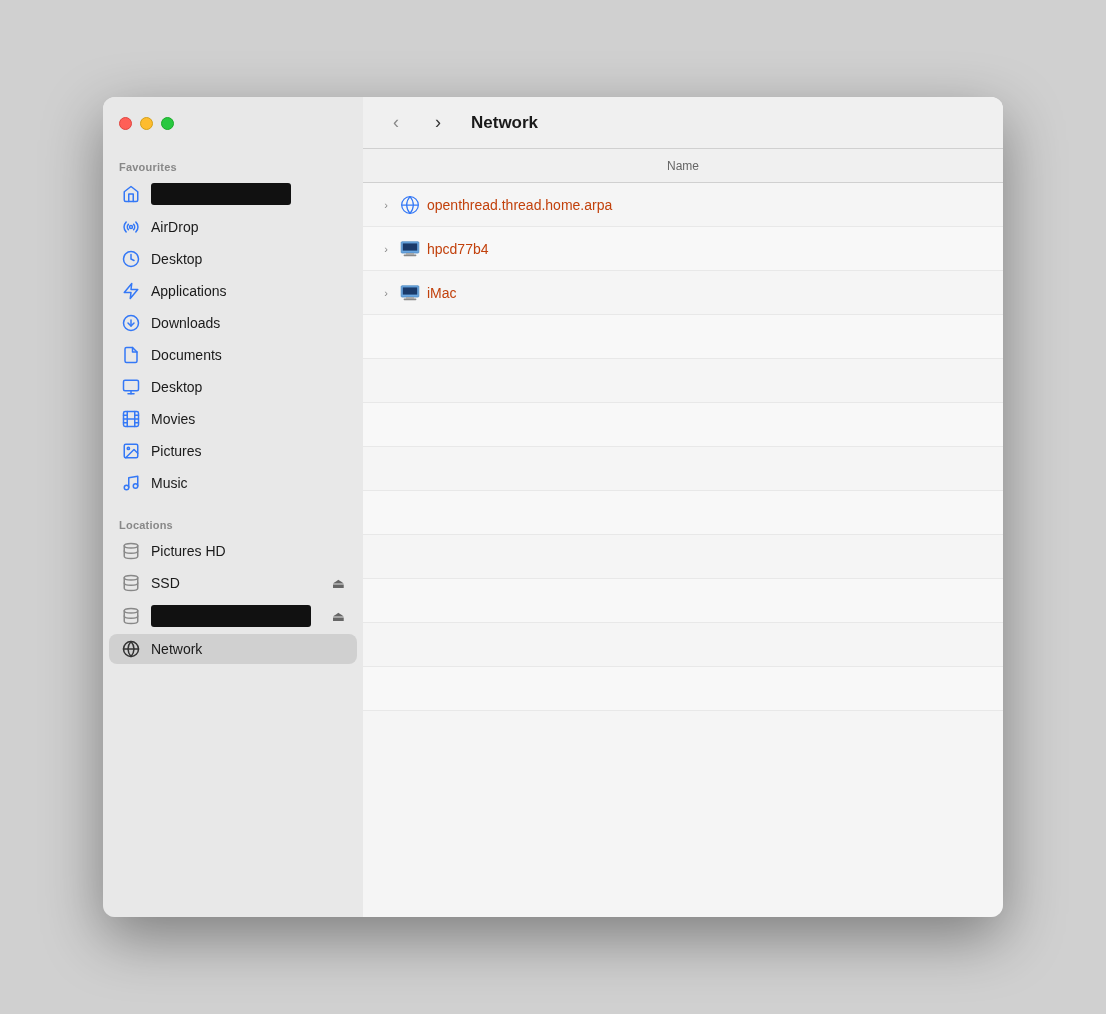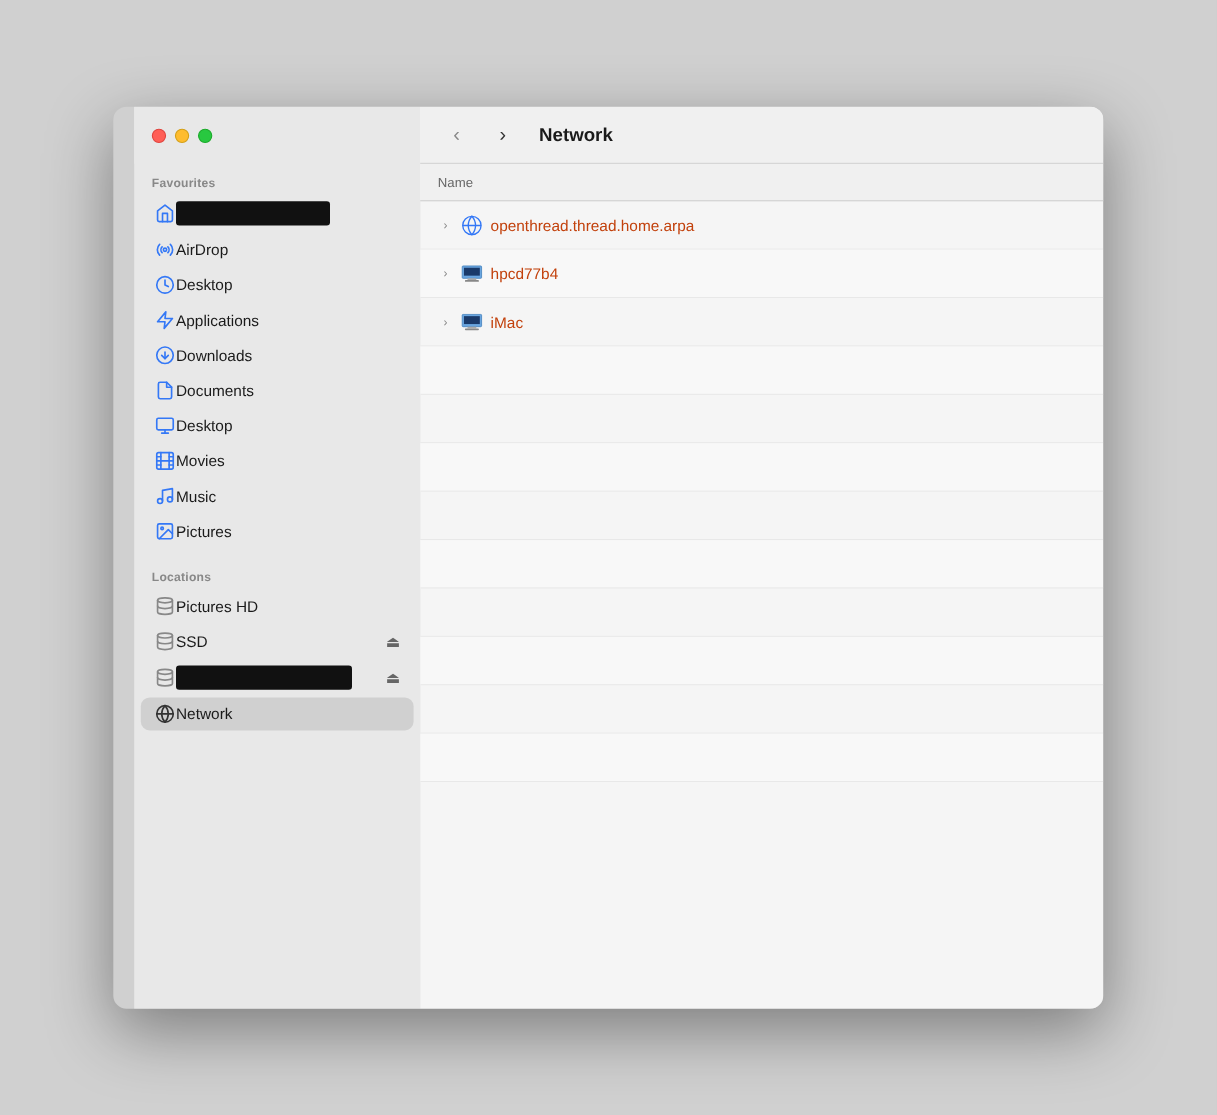--- a/index.html
+++ b/index.html
@@ -22,21 +22,20 @@
       box-shadow: 0 20px 60px rgba(0,0,0,0.4);
     }
     
     .sidebar {
       width: 260px;
       min-width: 260px;
       background: #e8e8e8;
       display: flex;
       flex-direction: column;
       padding-top: 0;
-      margin-left: 19px;
     }
     .titlebar {
       height: 52px;
       display: flex;
       align-items: center;
       padding: 0 16px;
       gap: 8px;
       background: #e8e8e8;
     }
     .traffic-light {
@@ -56,20 +55,21 @@
       padding: 12px 16px 4px 16px;
       letter-spacing: 0.02em;
     }
     .sidebar-item {
       display: flex;
       align-items: center;
       padding: 5px 12px;
       border-radius: 8px;
       margin: 1px 6px;
       cursor: pointer;
+      gap: 10px;
       font-size: 14px;
       color: #1a1a1a;
     }
     .sidebar-item.active {
       background: rgba(0,0,0,0.1);
     }
     .sidebar-icon {
       width: 20px;
       height: 20px;
       display: flex;
@@ -133,20 +133,21 @@
       color: #1a1a1a;
       margin-left: 4px;
     }
     .column-header {
       height: 34px;
       display: flex;
       align-items: center;
       padding: 0 16px;
       background: #f0f0f0;
       border-bottom: 1px solid #d0d0d0;
+      justify-content: center;
     }
     .column-header-text {
       font-size: 12px;
       font-weight: 500;
       color: #666;
     }
     .file-list {
       flex: 1;
       overflow-y: auto;
     }
@@ -286,37 +287,37 @@
           <line x1="17" y1="17" x2="22" y2="17"></line>
           <line x1="17" y1="7" x2="22" y2="7"></line>
         </svg>
       </div>
       <span class="sidebar-item-text">Movies</span>
     </div>
 
     <div class="sidebar-item">
       <div class="sidebar-icon">
         <svg width="18" height="18" viewBox="0 0 24 24" fill="none" stroke="#3478f6" stroke-width="2" stroke-linecap="round" stroke-linejoin="round">
+          <rect x="3" y="3" width="18" height="18" rx="2" ry="2"></rect>
+          <circle cx="8.5" cy="8.5" r="1.5"></circle>
+          <polyline points="21 15 16 10 5 21"></polyline>
+        </svg>
+      </div>
+      <span class="sidebar-item-text">Pictures</span>
+    </div>
+
+    <div class="sidebar-item">
+      <div class="sidebar-icon">
+        <svg width="18" height="18" viewBox="0 0 24 24" fill="none" stroke="#3478f6" stroke-width="2" stroke-linecap="round" stroke-linejoin="round">
           <path d="M9 18V5l12-2v13"></path>
           <circle cx="6" cy="18" r="3"></circle>
           <circle cx="18" cy="16" r="3"></circle>
         </svg>
       </div>
       <span class="sidebar-item-text">Music</span>
-    </div>
-
-    <div class="sidebar-item">
-      <div class="sidebar-icon">
-        <svg width="18" height="18" viewBox="0 0 24 24" fill="none" stroke="#3478f6" stroke-width="2" stroke-linecap="round" stroke-linejoin="round">
-          <rect x="3" y="3" width="18" height="18" rx="2" ry="2"></rect>
-          <circle cx="8.5" cy="8.5" r="1.5"></circle>
-          <polyline points="21 15 16 10 5 21"></polyline>
-        </svg>
-      </div>
-      <span class="sidebar-item-text">Pictures</span>
     </div>
 
     <div class="sidebar-section-label" style="margin-top:8px;">Locations</div>
 
     <div class="sidebar-item">
       <div class="sidebar-icon">
         <svg width="18" height="18" viewBox="0 0 24 24" fill="none" stroke="#888" stroke-width="2" stroke-linecap="round" stroke-linejoin="round">
           <ellipse cx="12" cy="5" rx="9" ry="3"></ellipse>
           <path d="M21 12c0 1.66-4 3-9 3s-9-1.34-9-3"></path>
           <path d="M3 5v14c0 1.66 4 3 9 3s9-1.34 9-3V5"></path>

